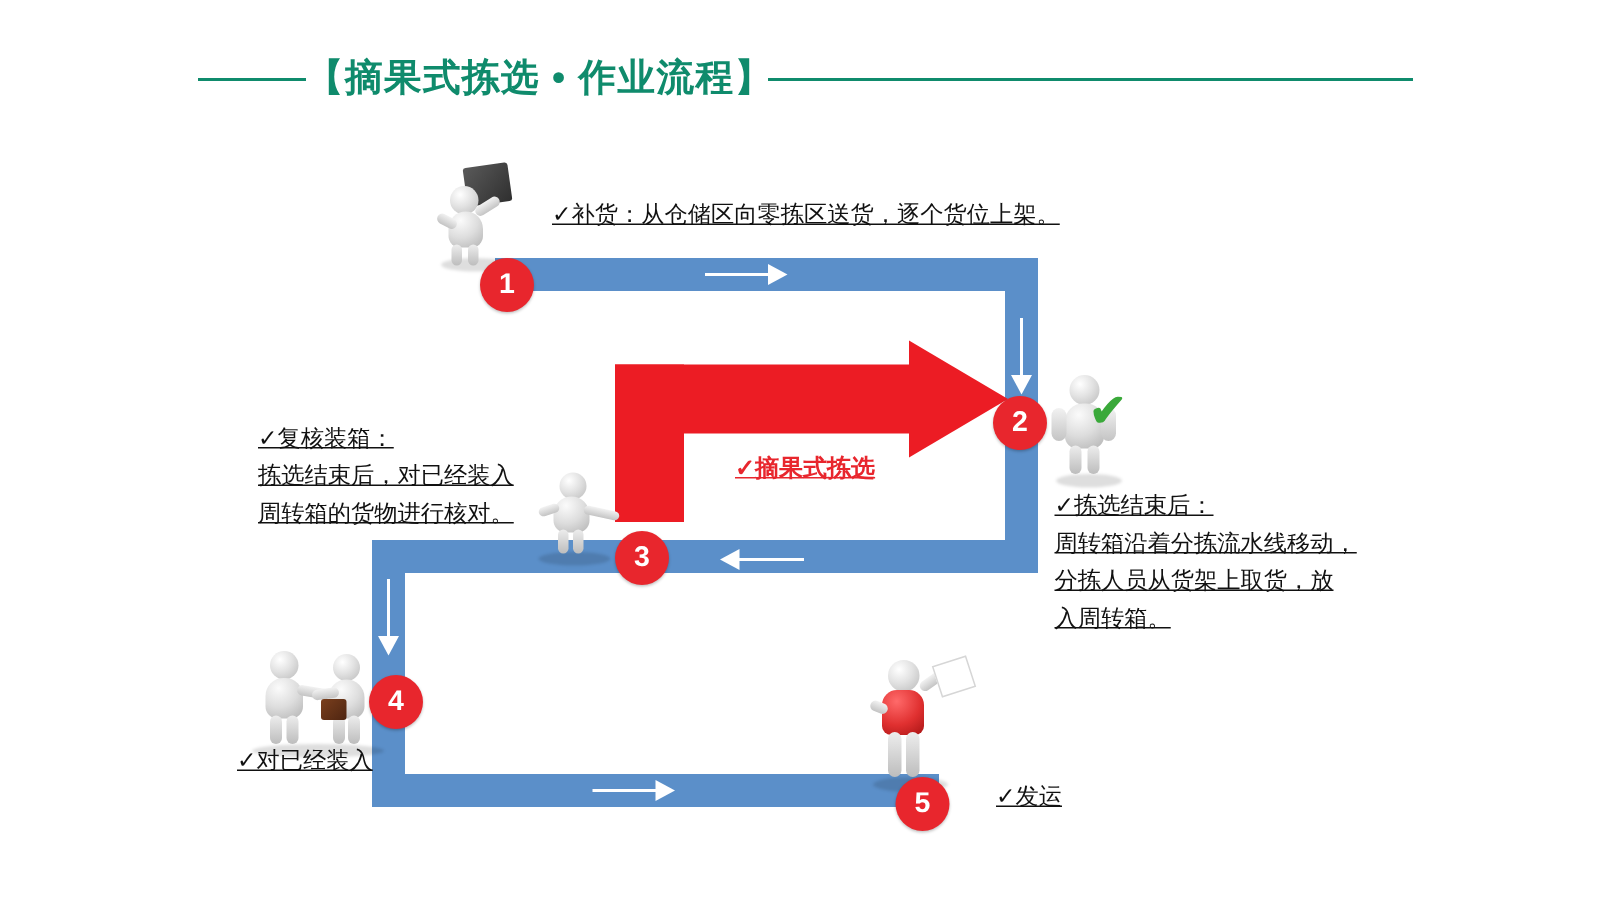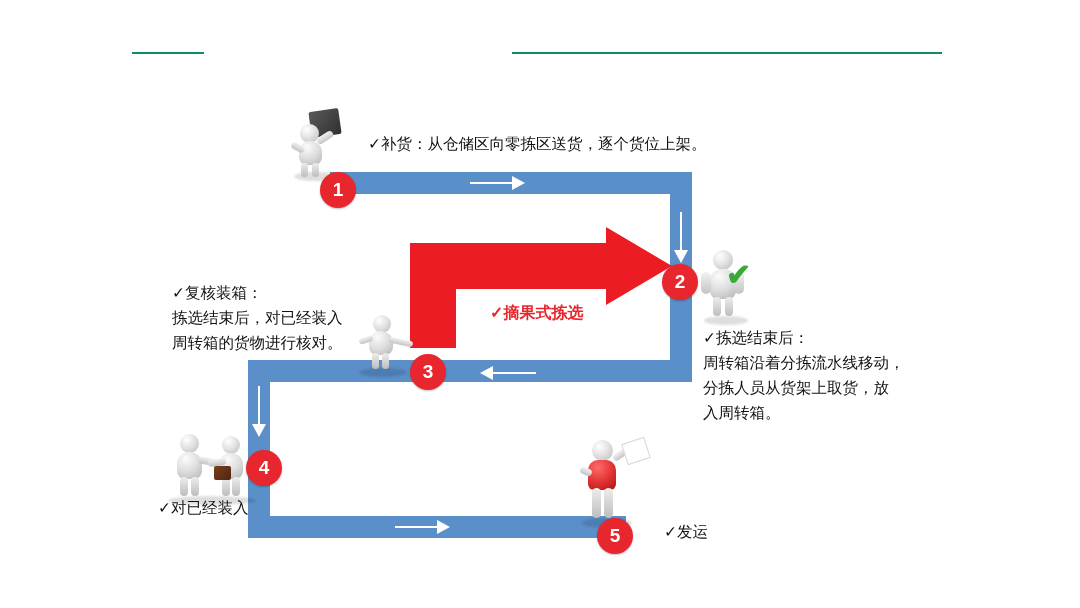--- a/index.html
+++ b/index.html
@@ -161,20 +161,21 @@
   #node-4 { left: 246px; top: 450px; }
   #node-5 { left: 597px; top: 518px; }
 
   
   .label {
     position: absolute;
     font-size: 15.5px;
     line-height: 25px;
     color: #111111;
     white-space: pre-line;
+    text-decoration: underline;
   }
   #label-1 { left: 368px; top: 131px; }
   #label-2 { left: 703px; top: 325px; width: 240px; }
   #label-3 { left: 172px; top: 280px; width: 230px; }
   #label-4 { left: 158px; top: 495px; }
   #label-5 { left: 664px; top: 519px; }
   #label-red {
     left: 490px;
     top: 300px;
     color: #e8262d;
@@ -248,20 +249,21 @@
   
   #fig-4 { left: 166px; top: 432px; width: 96px; height: 72px; }
   
   #fig-5 { left: 578px; top: 440px; width: 78px; height: 88px; }
 </style>
 </head>
 <body>
 
 <div class="header">
   <div class="header-line left"></div>
+  <div class="header-title">【摘果式拣选 • 作业流程】</div>
   <div class="header-line right"></div>
 </div>
 
 <div class="bar" id="bar-top"></div>
 <div class="bar" id="bar-right"></div>
 <div class="bar" id="bar-mid"></div>
 <div class="bar" id="bar-left"></div>
 <div class="bar" id="bar-bottom"></div>
 
 <div class="white-arrow" id="arrow-top">

